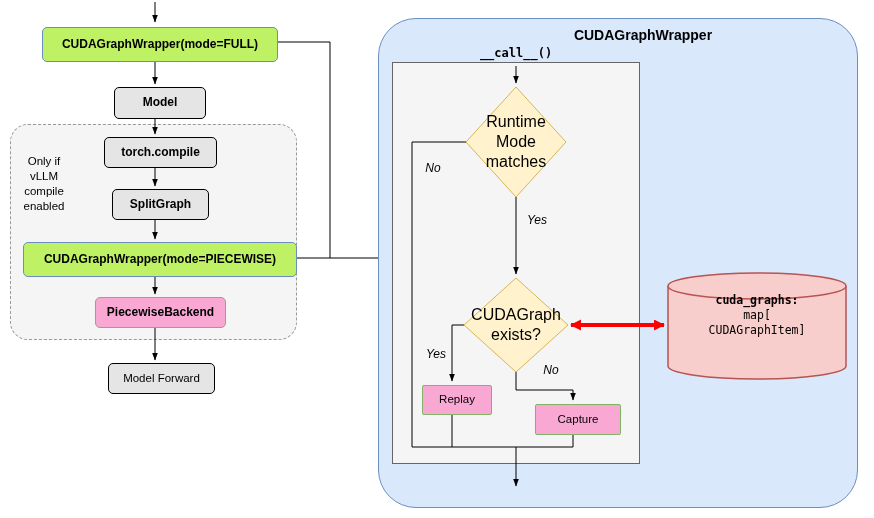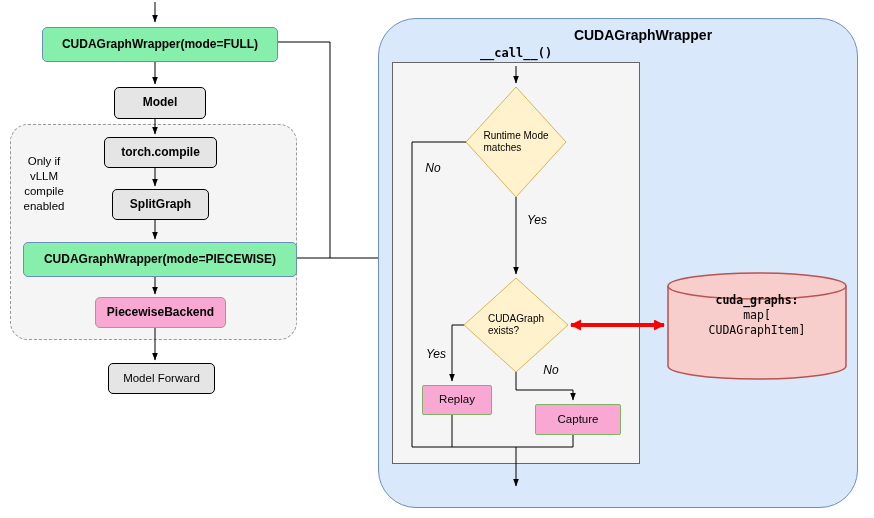--- a/index.html
+++ b/index.html
@@ -9,33 +9,33 @@
   .panel { position: absolute; }
   #blue-panel { left: 378px; top: 18px; width: 478px; height: 488px; background: #dae8fc; border: 1px solid #6c8ebf; border-radius: 38px; }
   #gray-panel { left: 392px; top: 62px; width: 246px; height: 400px; background: #f5f5f5; border: 1px solid #666666; }
   #dashed-panel { left: 10px; top: 124px; width: 285px; height: 214px; background: #f5f5f5; border: 1px dashed #999999; border-radius: 18px; }
 
   #wires { position: absolute; left: 0; top: 0; pointer-events: none; }
 
   .node { position: absolute; display: flex; align-items: center; justify-content: center; text-align: center;
           font-size: 12px; line-height: 1.15; border: 1px solid #000; background: #e5e5e5; border-radius: 5px; padding: 1px 4px; }
   .bold { font-weight: bold; }
-  .blue { background: #86efac; border-color: #6c8ebf; text-align: center; }
+  .blue { background: #bef264; border-color: #6c8ebf; text-align: center; }
   .green { background: #f9a8d4; border-color: #82b366; }
   .sq { border-radius: 2px; }
   .small { font-size: 11.5px; }
 
   .lbl { position: absolute; font-size: 12px; text-align: center; font-style: italic; }
   .pre { white-space: pre-line; }
 
   #panel-title { position: absolute; left: 428px; top: 27px; width: 430px; text-align: center; font-weight: bold; font-size: 14px; }
   #call-label { position: absolute; left: 456px; top: 46px; width: 120px; text-align: center; font-weight: bold; font-size: 12px;
                 font-family: "DejaVu Sans Mono", monospace; }
   #compile-note { position: absolute; left: 12px; top: 154px; width: 64px; text-align: center; font-size: 11.5px; line-height: 15px; white-space: pre-line; }
-  .dtext { position: absolute; display: flex; align-items: center; justify-content: center; text-align: left; font-size: 10px; line-height: 1.25; }
+  .dtext { position: absolute; display: flex; align-items: center; justify-content: center; text-align: center; font-size: 16px; line-height: 1.25; }
   #cyl-text { position: absolute; left: 672px; top: 293px; width: 170px; text-align: center; font-size: 11.5px; line-height: 15px;
               font-family: "DejaVu Sans Mono", monospace; }
 </style>
 </head>
 <body>
 
 <div id="canvas">
 
   <div id="blue-panel" class="panel"></div>
   <div id="gray-panel" class="panel"></div>

